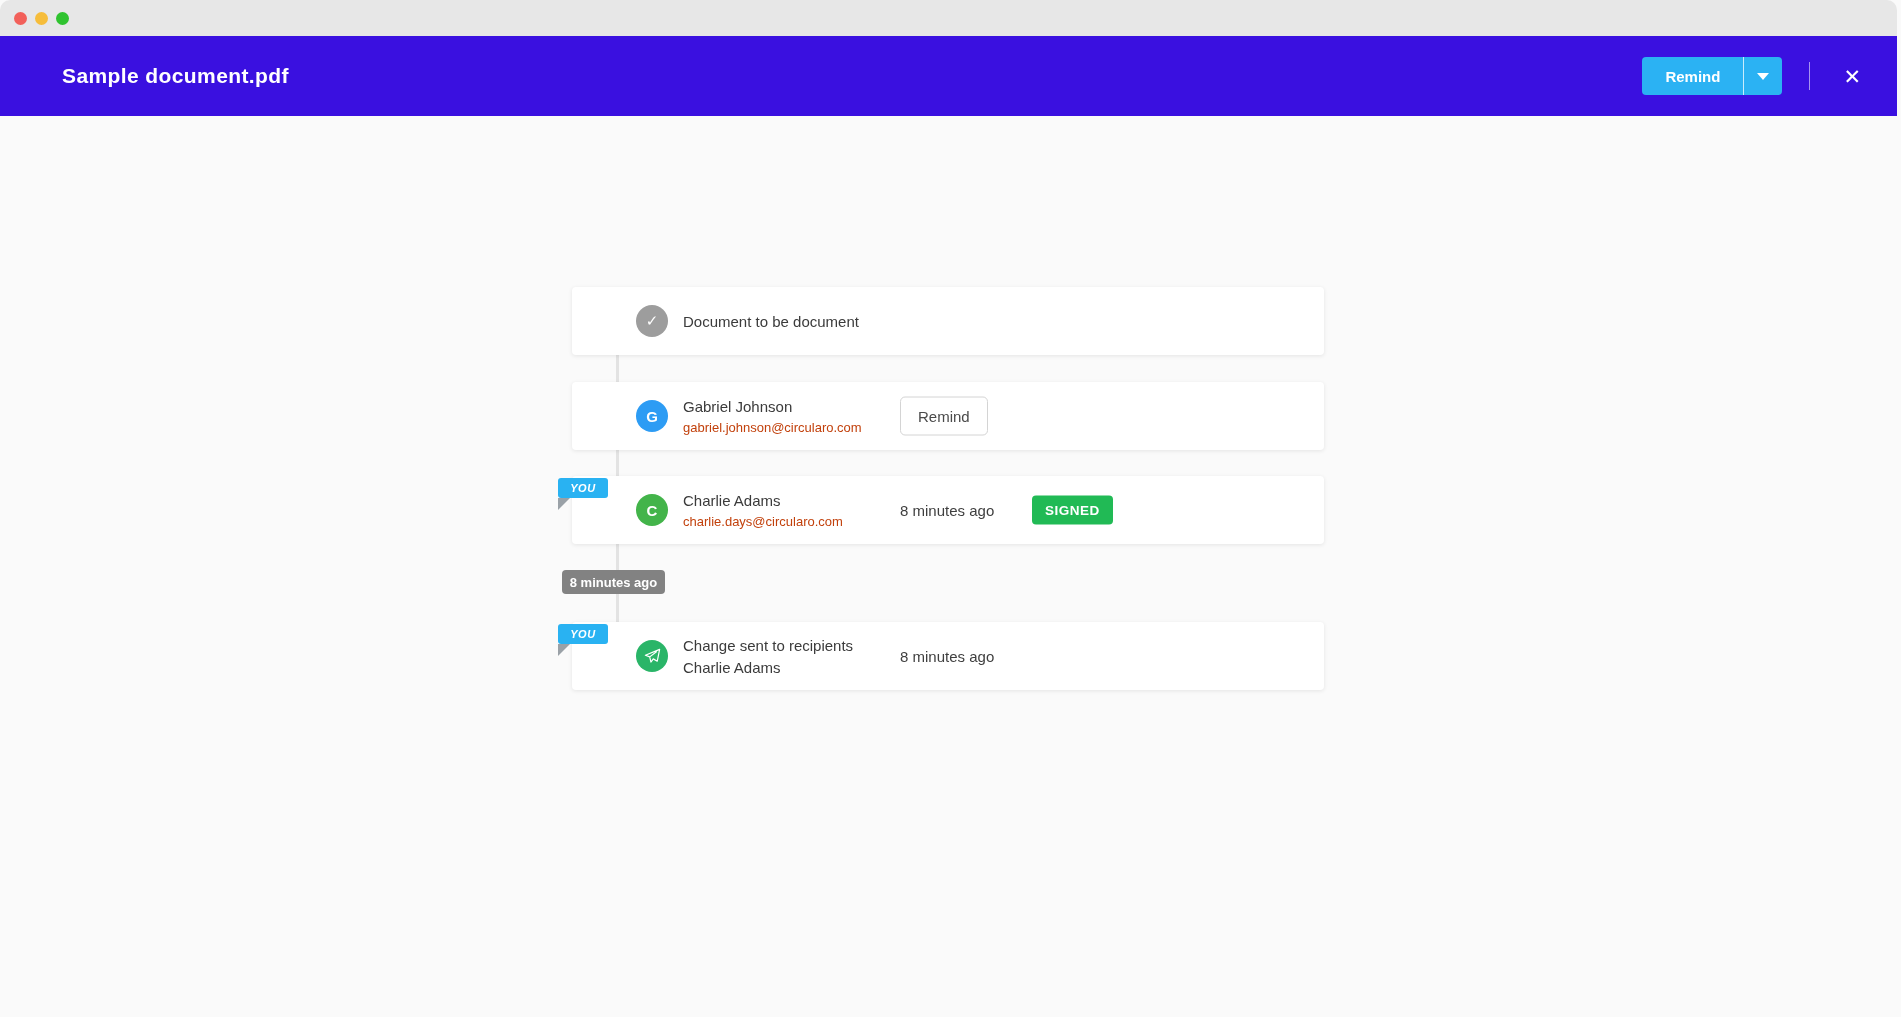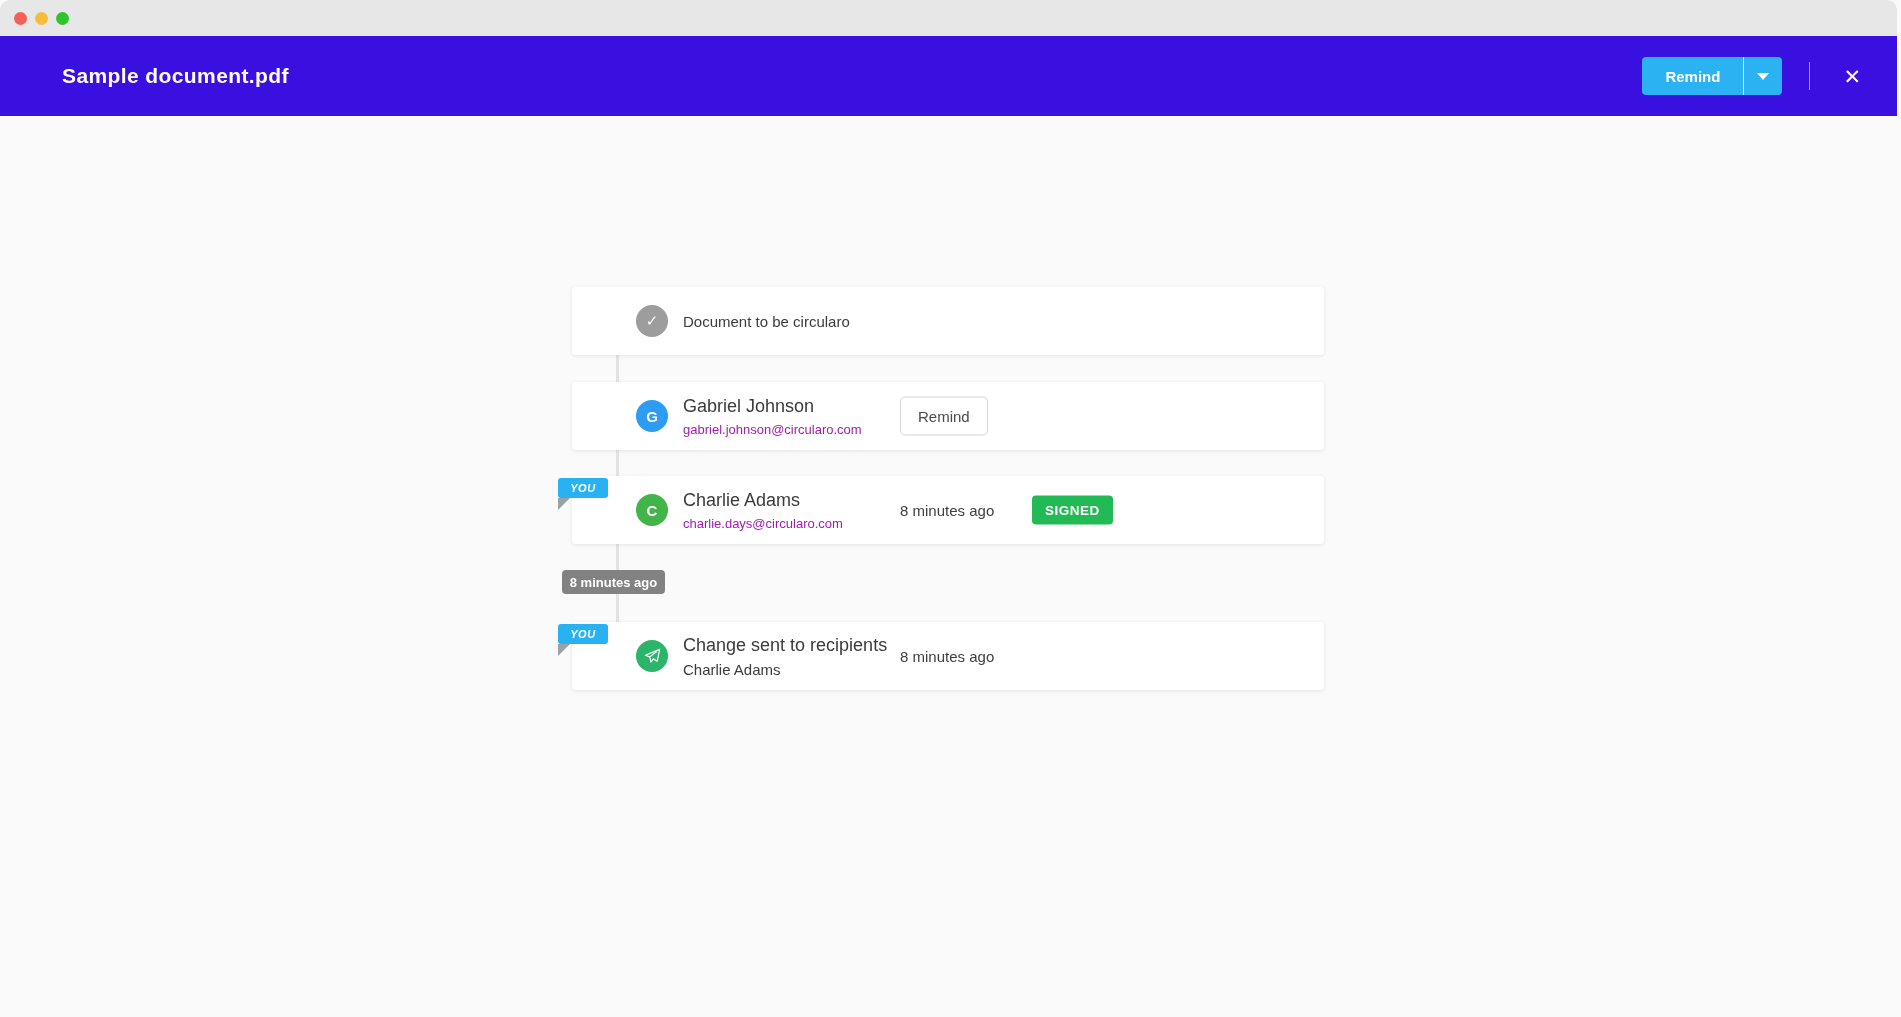--- a/index.html
+++ b/index.html
@@ -91,22 +91,22 @@
     position:absolute; left:64px; top:50%; transform:translateY(-50%);
     width:32px; height:32px; border-radius:50%;
     color:#fff; font-size:15px; font-weight:bold;
     display:flex; align-items:center; justify-content:center;
   }
   .avatar.blue  { background:#2d9cf4; }
   .avatar.green { background:#43b44a; }
   .avatar.send  { background:#2ab568; }
 
   .person { position:absolute; left:111px; top:50%; transform:translateY(-50%); }
-  .person .name  { font-size:18px; color:#3b3b3b; }
-  .person .email { font-size:13px; color:#a21caf; margin-top:5px; }
+  .person .name  { font-size:15px; color:#3b3b3b; }
+  .person .email { font-size:13px; color:#c2410c; margin-top:5px; }
   .person .line2 { font-size:15px; color:#3b3b3b; margin-top:5px; }
 
   .mid-time { position:absolute; left:328px; top:50%; transform:translateY(-50%); font-size:15px; color:#3f3f3f; }
 
   .remind-outline {
     position:absolute; left:328px; top:50%; transform:translateY(-50%);
     background:#fff; border:1px solid #d4d4d4; border-radius:5px;
     font-family:inherit; font-size:15px; color:#4a4a4a;
     padding:10px 17px; cursor:pointer;
   }
@@ -174,21 +174,21 @@
 
   <div class="main">
 
     <div class="timeline-line"></div>
 
 
     <div class="card doc-step">
       <div class="step-circle">
         <span class="check-glyph">✓</span>
       </div>
-      <span class="step-label">Document to be circularo</span>
+      <span class="step-label">Document to be document</span>
     </div>
 
     <div class="card recipient-gabriel">
       <div class="avatar blue">G</div>
       <div class="person">
         <div class="name">Gabriel Johnson</div>
         <div class="email">gabriel.johnson@circularo.com</div>
       </div>
       <button class="remind-outline">Remind</button>
     </div>

